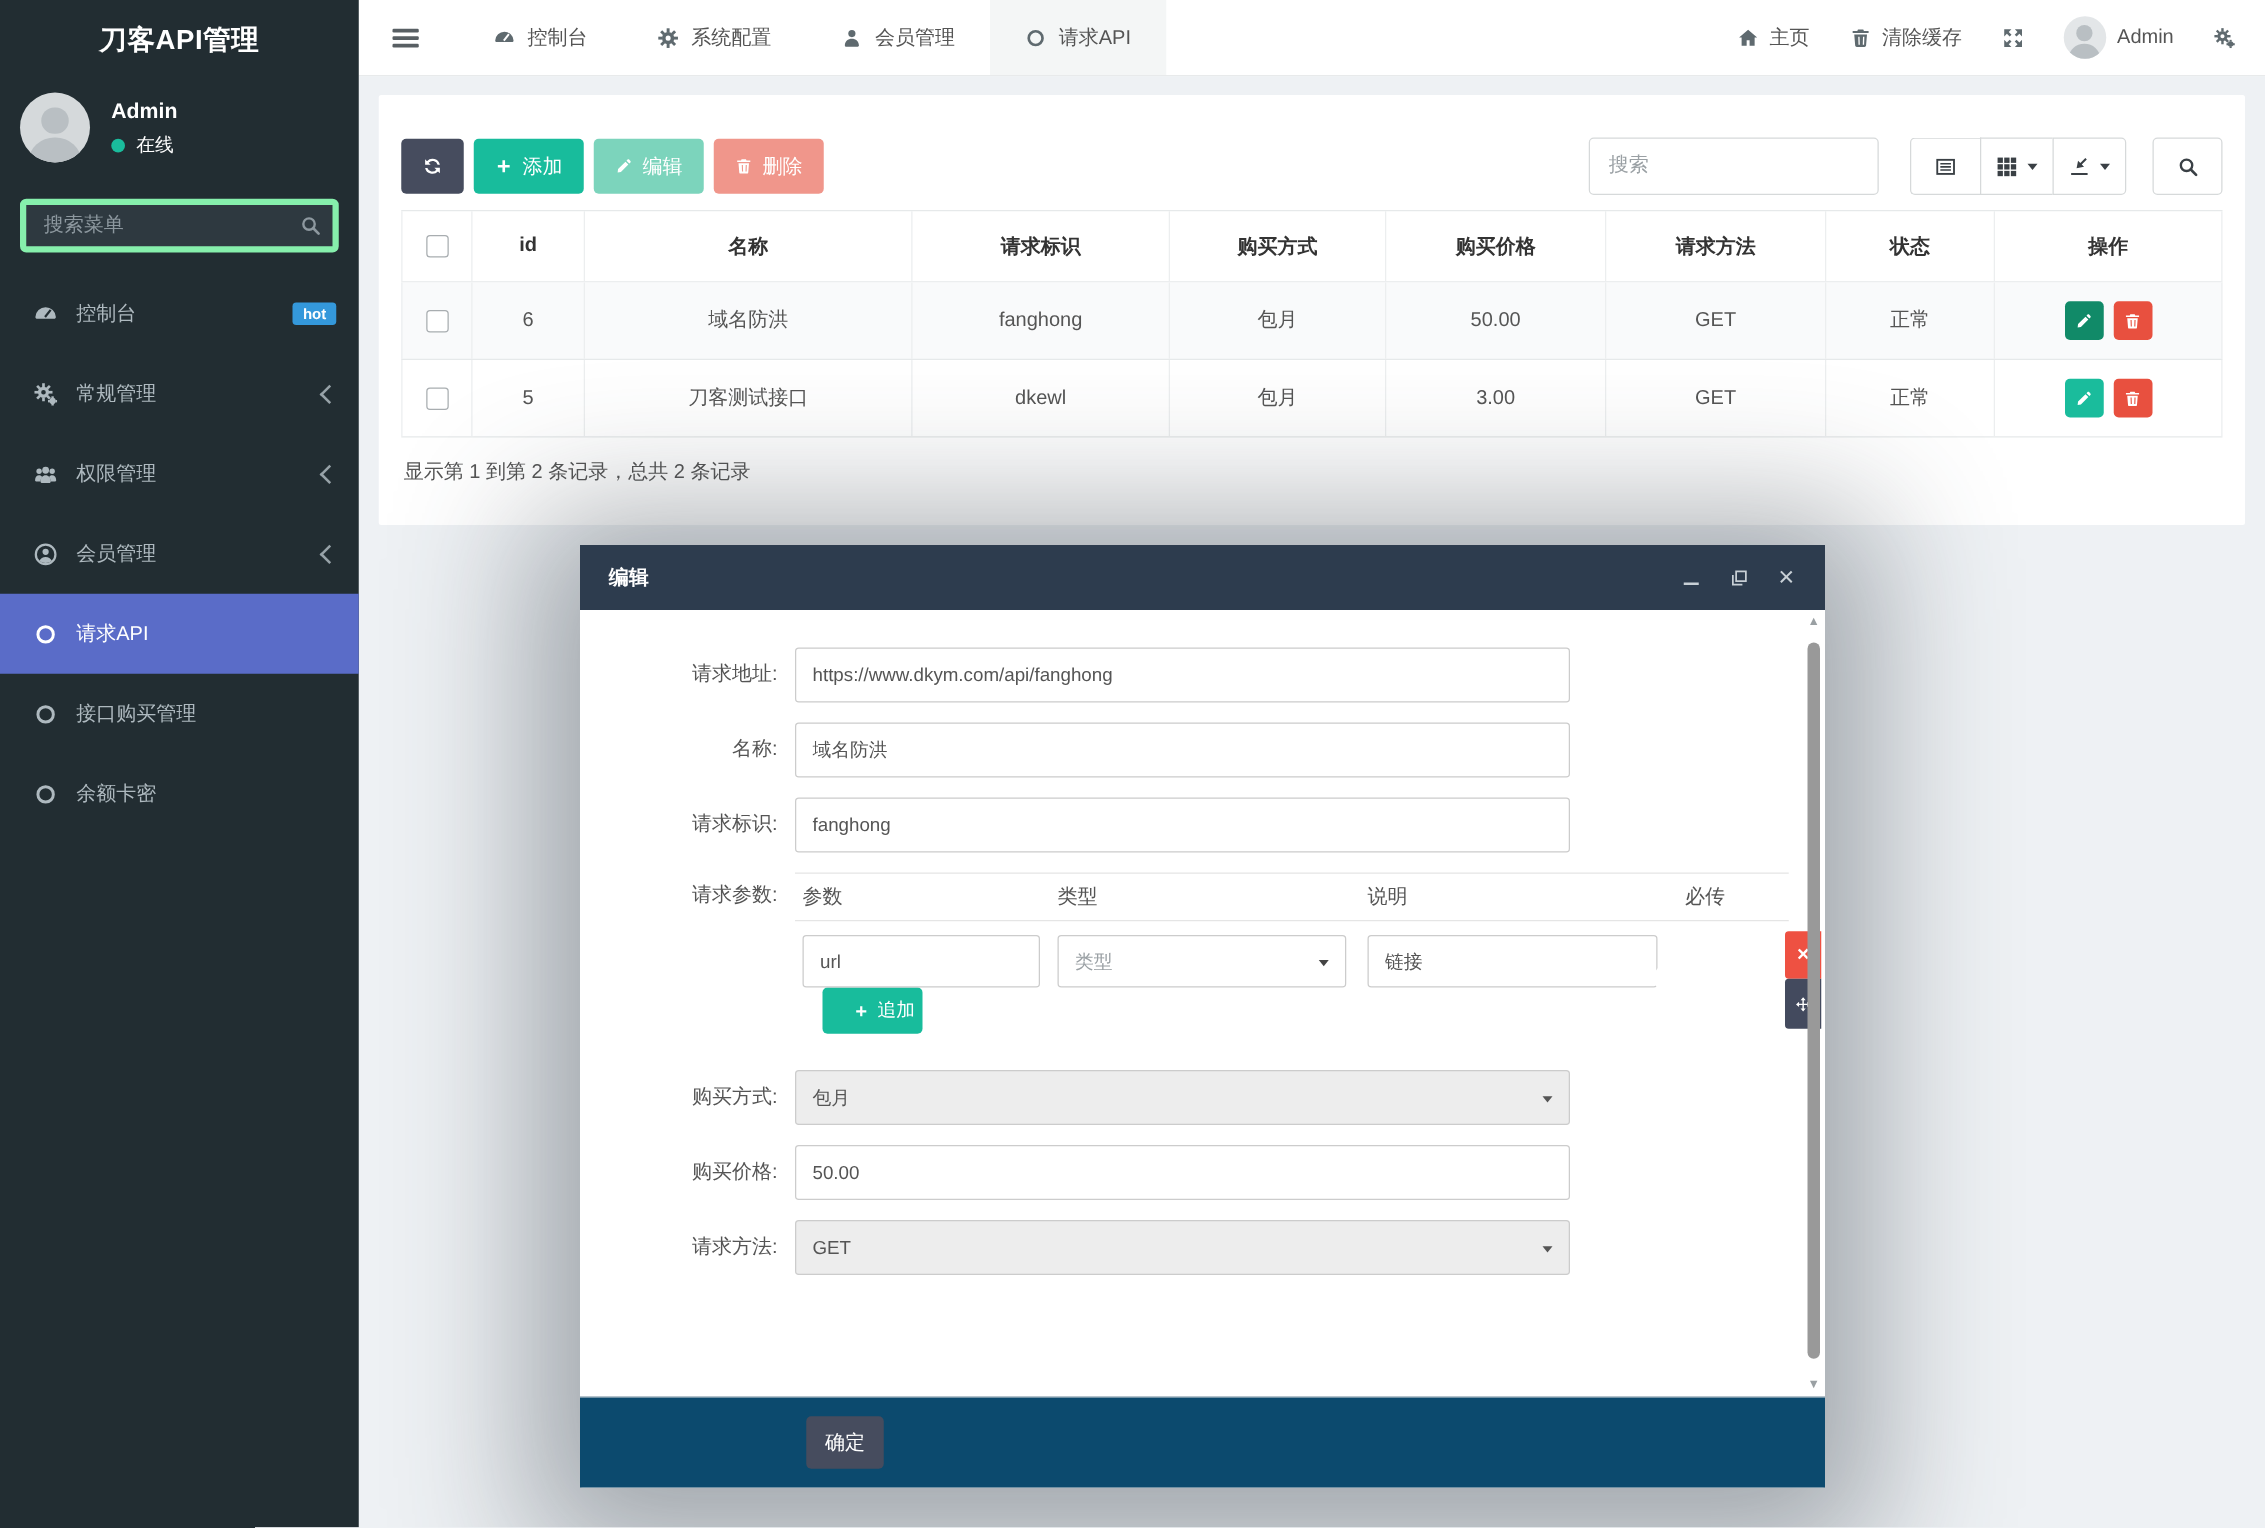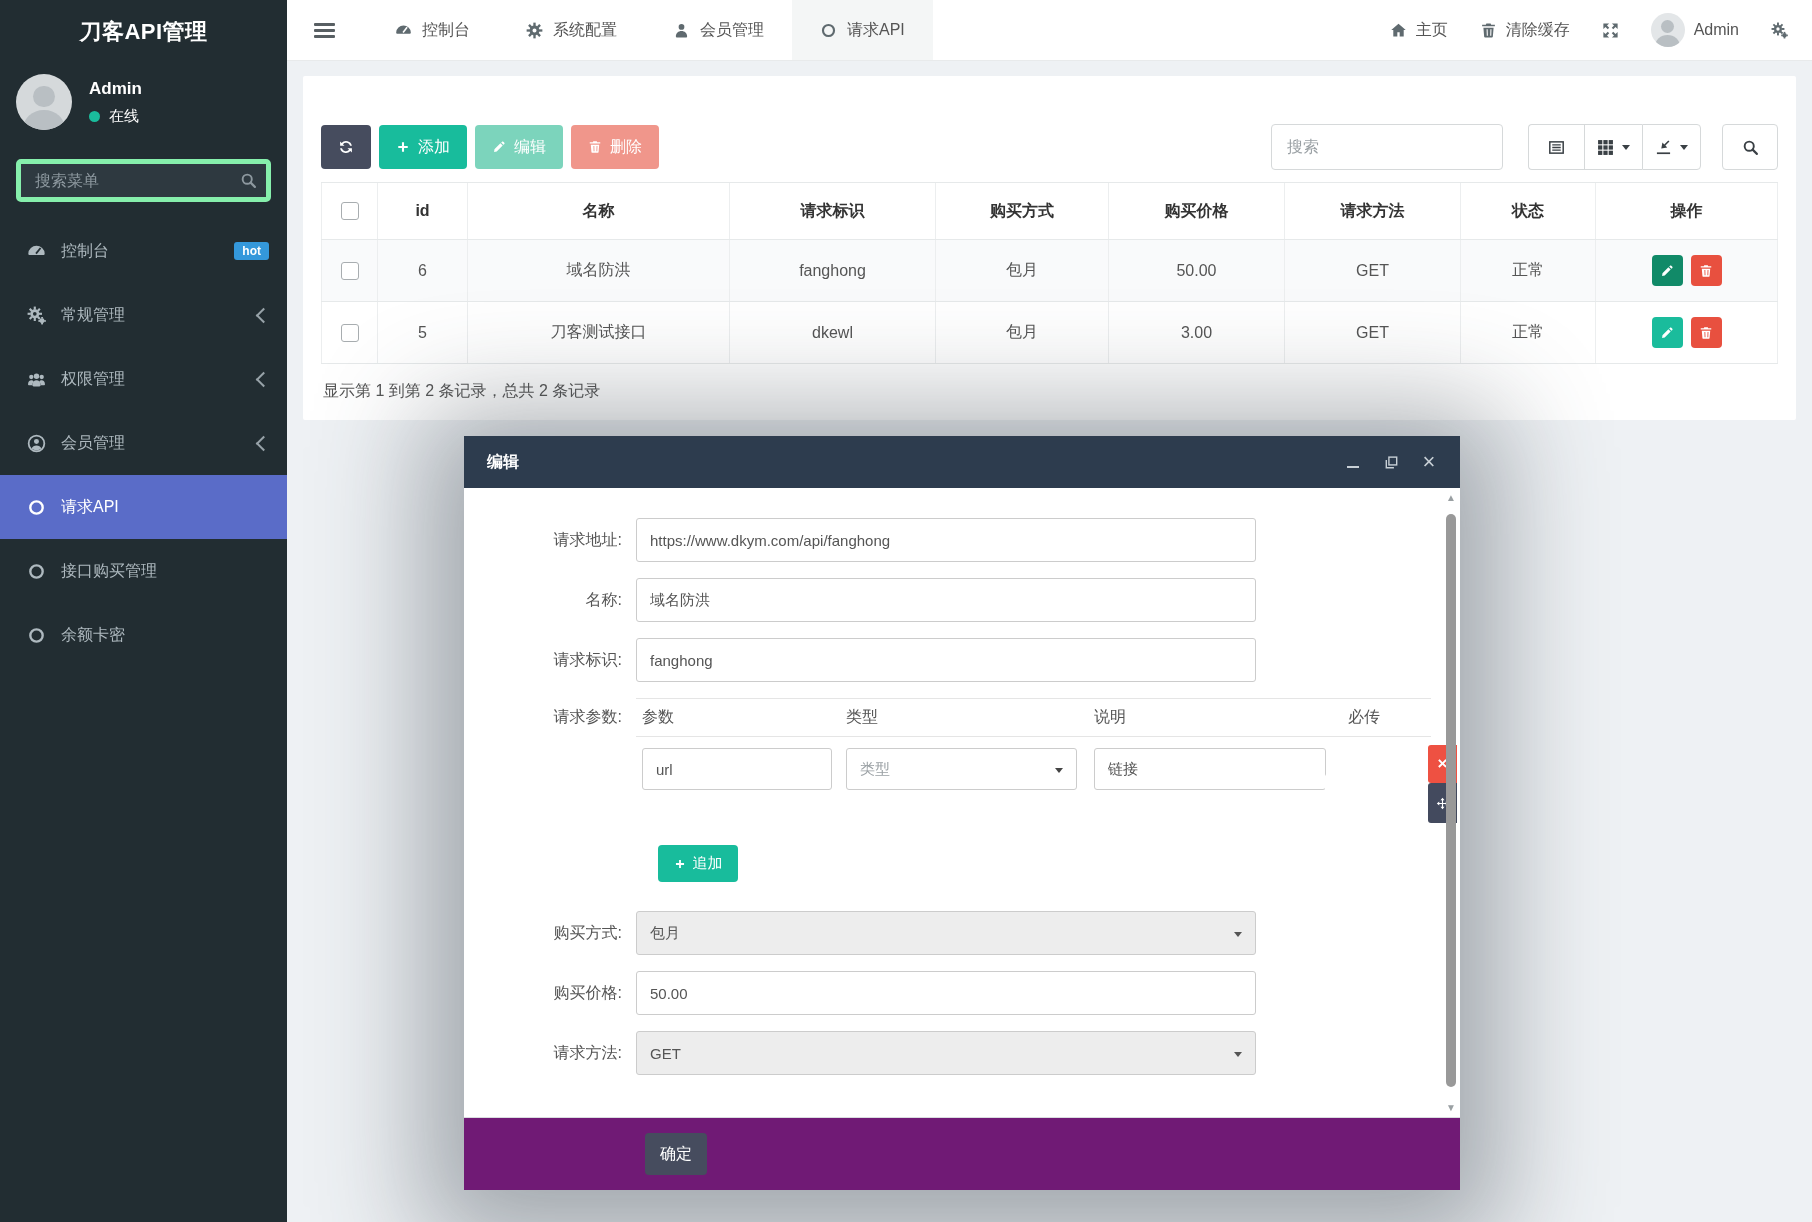--- a/index.html
+++ b/index.html
@@ -37,21 +37,21 @@
   .burger i{height:3px;background:#585f63;border-radius:1px}
   .nav-tab{display:flex;align-items:center;padding:0 28px;color:#555;font-size:16px;cursor:pointer;--needle:#fff}
   .nav-tab .svg{width:17px;height:17px;margin-right:10px;color:#5f6a6f}
   .nav-tab.active{background:#f4f6f6}
   .top-right{margin-left:auto;display:flex;align-items:center;padding-right:24px;gap:32px}
   .tr-item{display:flex;align-items:center;color:#555;font-size:16px;cursor:pointer;gap:9px}
   .tr-item .svg{width:17px;height:17px;color:#5f6a6f}
 
   
   .card{position:absolute;left:303px;top:76px;width:1493px;height:344px;background:#fff;border-radius:2px;box-sizing:border-box;padding:0 18px}
-  .toolbar{display:flex;align-items:center;padding-top:48px}
+  .toolbar{display:flex;align-items:center;padding-top:34px}
   .btn{height:44px;border-radius:4px;border:none;display:inline-flex;align-items:center;justify-content:center;font-size:16px;color:#fff;cursor:pointer;font-family:inherit}
   .btn .svg{width:14px;height:14px}
   .btn .lbl{margin-left:8px}
   .btn-refresh{width:50px;background:#464c5e}
   .btn-refresh .svg{width:16px;height:16px}
   .btn-add{background:#18bc9c;padding:0 17px;margin-left:8px}
   .btn-edit{background:#7cd4bc;padding:0 17px;margin-left:8px}
   .btn-del{background:#f0968b;padding:0 17px;margin-left:8px}
   .tb-search{margin-left:auto;width:232px;height:46px;border:1px solid #d6d9da;border-radius:4px;font-size:16px;color:#555;padding:0 15px;box-sizing:border-box;outline:none}
   .tb-search::placeholder{color:#9aa0a4}
@@ -108,30 +108,30 @@
   .p-select{width:231px;height:42px;border:1px solid #ccc;border-radius:3px;background:#fff;display:flex;align-items:center;padding:0 13px;box-sizing:border-box;font-size:15px;color:#9aa0a4;position:relative;cursor:pointer}
   .p-select .caret{position:absolute;right:13px;top:19px;border-top-color:#444}
   .p-desc{width:232px}
   .toggle{width:47px;height:27px;border-radius:14px;background:#1abc9c;position:relative;cursor:pointer;flex:none}
   .toggle::after{content:"";position:absolute;right:2px;top:2px;width:23px;height:23px;border-radius:50%;background:#fff}
   .param-side{position:absolute;right:3px;top:257px;width:29px;z-index:1}
   .ps-x{height:38px;background:#ee5142;color:#fff;display:flex;align-items:center;justify-content:center;border-radius:3px 0 0 3px;cursor:pointer;font-weight:700}
   .ps-x::before{content:"×";font-size:17px}
   .ps-move{height:40px;background:#434a5e;color:#fff;display:flex;align-items:center;justify-content:center;border-radius:3px 0 0 3px;cursor:pointer}
   .ps-move .svg{width:13px;height:13px}
-  .btn-append{margin-top:55px;margin-left:170px;width:80px;height:37px;background:#18bc9c;border:none;border-radius:4px;color:#fff;font-size:15px;display:flex;align-items:center;justify-content:center;cursor:pointer;font-family:Liberation Sans, sans-serif}
+  .btn-append{margin-left:170px;width:80px;height:37px;background:#18bc9c;border:none;border-radius:4px;color:#fff;font-size:15px;display:flex;align-items:center;justify-content:flex-end;cursor:pointer;font-family:Liberation Sans, sans-serif}
   .btn-append .svg{width:12px;height:12px;margin-right:7px}
   .row-buy{margin-top:29px}
   .m-scroll{position:absolute;right:1px;top:4px;bottom:4px;width:16px;z-index:2}
   .m-scroll-up{position:absolute;top:0;left:0;right:0;text-align:center;font-size:10px;color:#9aa0a3;cursor:pointer}
   .m-scroll-down{position:absolute;bottom:0;left:0;right:0;text-align:center;font-size:10px;color:#9aa0a3;cursor:pointer}
   .m-scroll-up::before{content:"▲"}
   .m-scroll-down::before{content:"▼"}
   .m-thumb{position:absolute;left:3px;right:3px;top:22px;bottom:26px;background:#999;border-radius:6px;cursor:pointer}
-  .m-foot{flex:none;height:72px;background:#701a75;border-top:1px solid #d9dddf;display:flex;align-items:center}
+  .m-foot{flex:none;height:72px;background:#0c4a6e;border-top:1px solid #d9dddf;display:flex;align-items:center}
   .btn-ok{margin-left:181px;min-width:62px;height:42px;background:#464c5e;color:#fff;border:none;border-radius:4px;font-size:16px;cursor:pointer;font-family:inherit;padding:0 14px}
 </style>
 </head>
 <body>
 
 <svg width="0" height="0" style="position:absolute">
   <symbol id="i-gauge" viewBox="0 0 16 16">
       <path fill="currentColor" d="M8 3.2a6.9 6.9 0 0 0-6.9 6.6c0 .7.5 1.2 1.2 1.2h11.4c.7 0 1.2-.5 1.2-1.2A6.9 6.9 0 0 0 8 3.2z"></path>
       <path d="M7.6 9.8 11.4 5" stroke="var(--needle,#fff)" stroke-width="1.5" fill="none"></path>
     </symbol>

